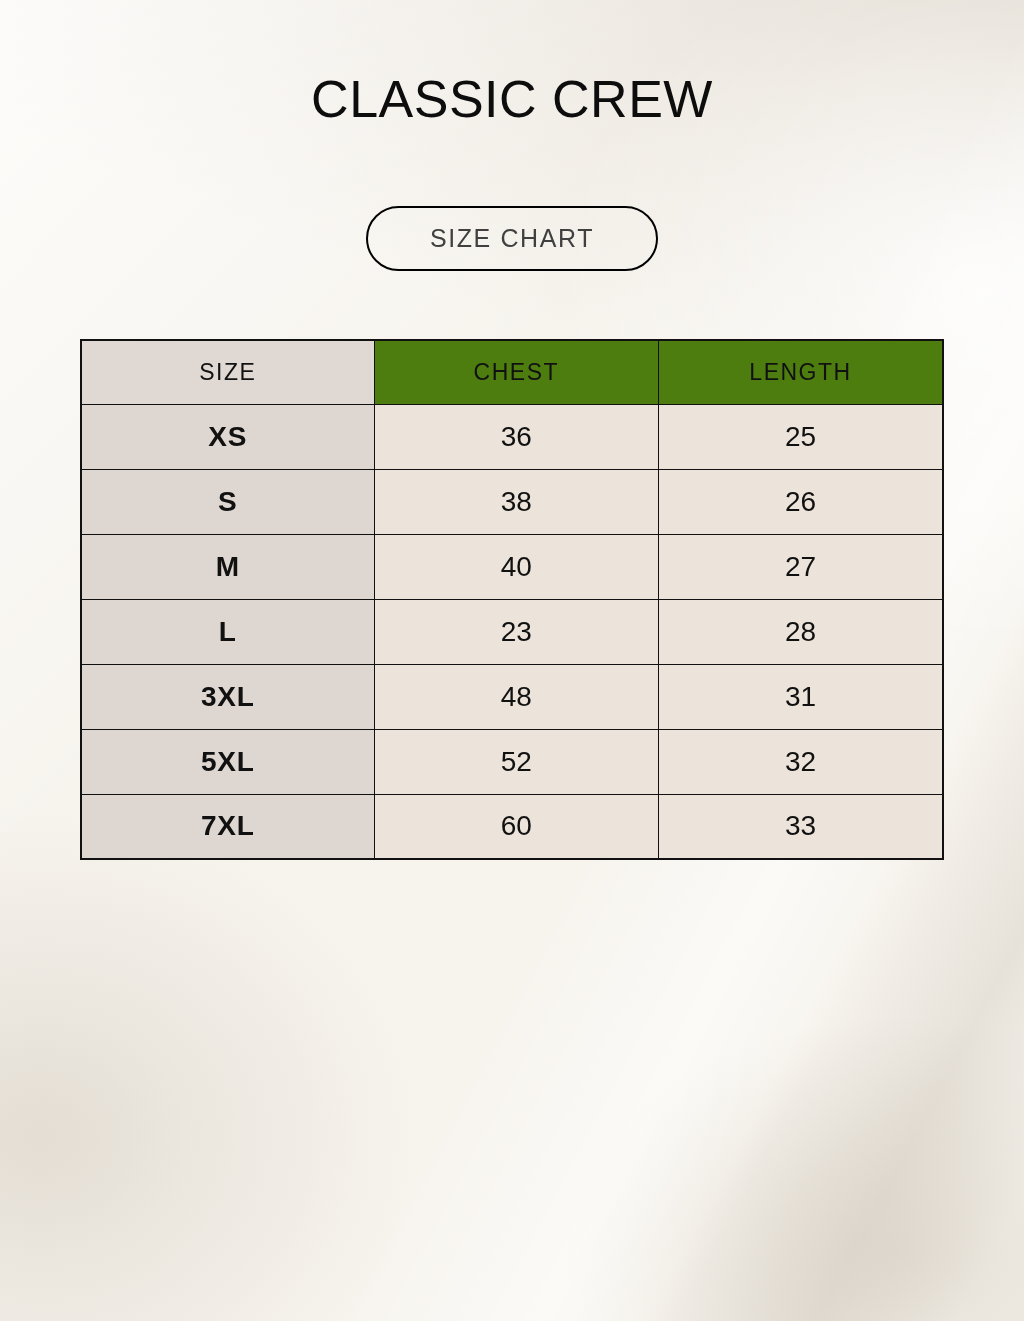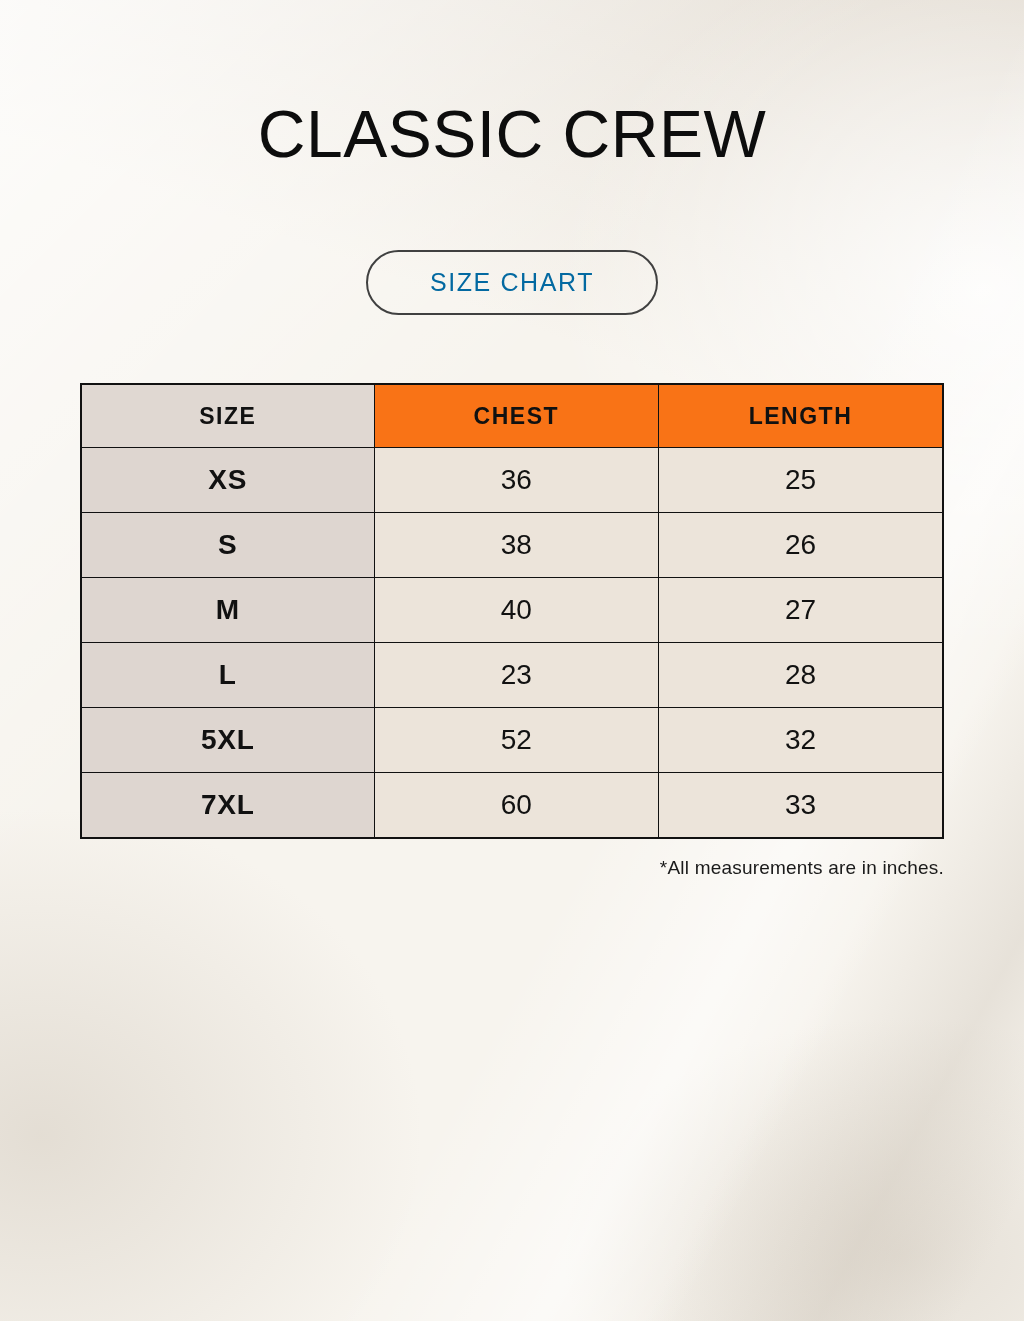--- a/index.html
+++ b/index.html
@@ -39,43 +39,43 @@
 
   .page {
     position: relative;
     width: 100%;
     height: 100%;
     padding: 0 80px;
   }
 
   .title {
     margin: 0;
-    padding-top: 98px;
+    padding-top: 70px;
     text-align: center;
-    font-size: 66px;
+    font-size: 52px;
     line-height: 1.12;
     font-weight: 400;
     letter-spacing: 0.5px;
     color: #0d0d0d;
   }
   .title .line { display: block; }
 
   .pill-wrap {
     display: flex;
     justify-content: center;
     margin-top: 78px;
   }
   .pill {
-    border: 2px solid #404040;
+    border: 2px solid #000000;
     border-radius: 40px;
     padding: 16px 62px;
     font-size: 25px;
     letter-spacing: 1.6px;
     font-weight: 500;
-    color: #0369a1;
+    color: #404040;
     background: transparent;
   }
 
   .table-wrap {
     margin-top: 68px;
   }
   table.size-table {
     width: 100%;
     border-collapse: collapse;
     table-layout: fixed;
@@ -87,25 +87,25 @@
   table.size-table th,
   table.size-table td {
     border: 1.5px solid #111111;
     text-align: center;
     height: 65px;
     font-size: 28px;
   }
   table.size-table thead th {
     font-size: 23px;
     letter-spacing: 1.5px;
-    font-weight: 700;
+    font-weight: 400;
     height: 64px;
   }
   th.head-size { background: #e0d8d2; }
-  th.head-measure { background: #f97316; }
+  th.head-measure { background: #4d7c0f; }
 
   td.cell-size {
     background: #ded6d0;
     font-weight: 700;
     letter-spacing: 0.8px;
   }
   td.cell-val {
     background: #ece4da;
     font-weight: 400;
   }
@@ -164,28 +164,32 @@
           <td class="cell-size">M</td>
           <td class="cell-val">40</td>
           <td class="cell-val">27</td>
         </tr>
         <tr>
           <td class="cell-size">L</td>
           <td class="cell-val">23</td>
           <td class="cell-val">28</td>
         </tr>
         <tr>
+          <td class="cell-size">3XL</td>
+          <td class="cell-val">48</td>
+          <td class="cell-val">31</td>
+        </tr>
+        <tr>
           <td class="cell-size">5XL</td>
           <td class="cell-val">52</td>
           <td class="cell-val">32</td>
         </tr>
         <tr>
           <td class="cell-size">7XL</td>
           <td class="cell-val">60</td>
           <td class="cell-val">33</td>
         </tr>
       </tbody>
     </table>
 
-    <div class="footnote">*All measurements are in inches.</div>
   </div>
 
 </div>
 
 </body></html>

